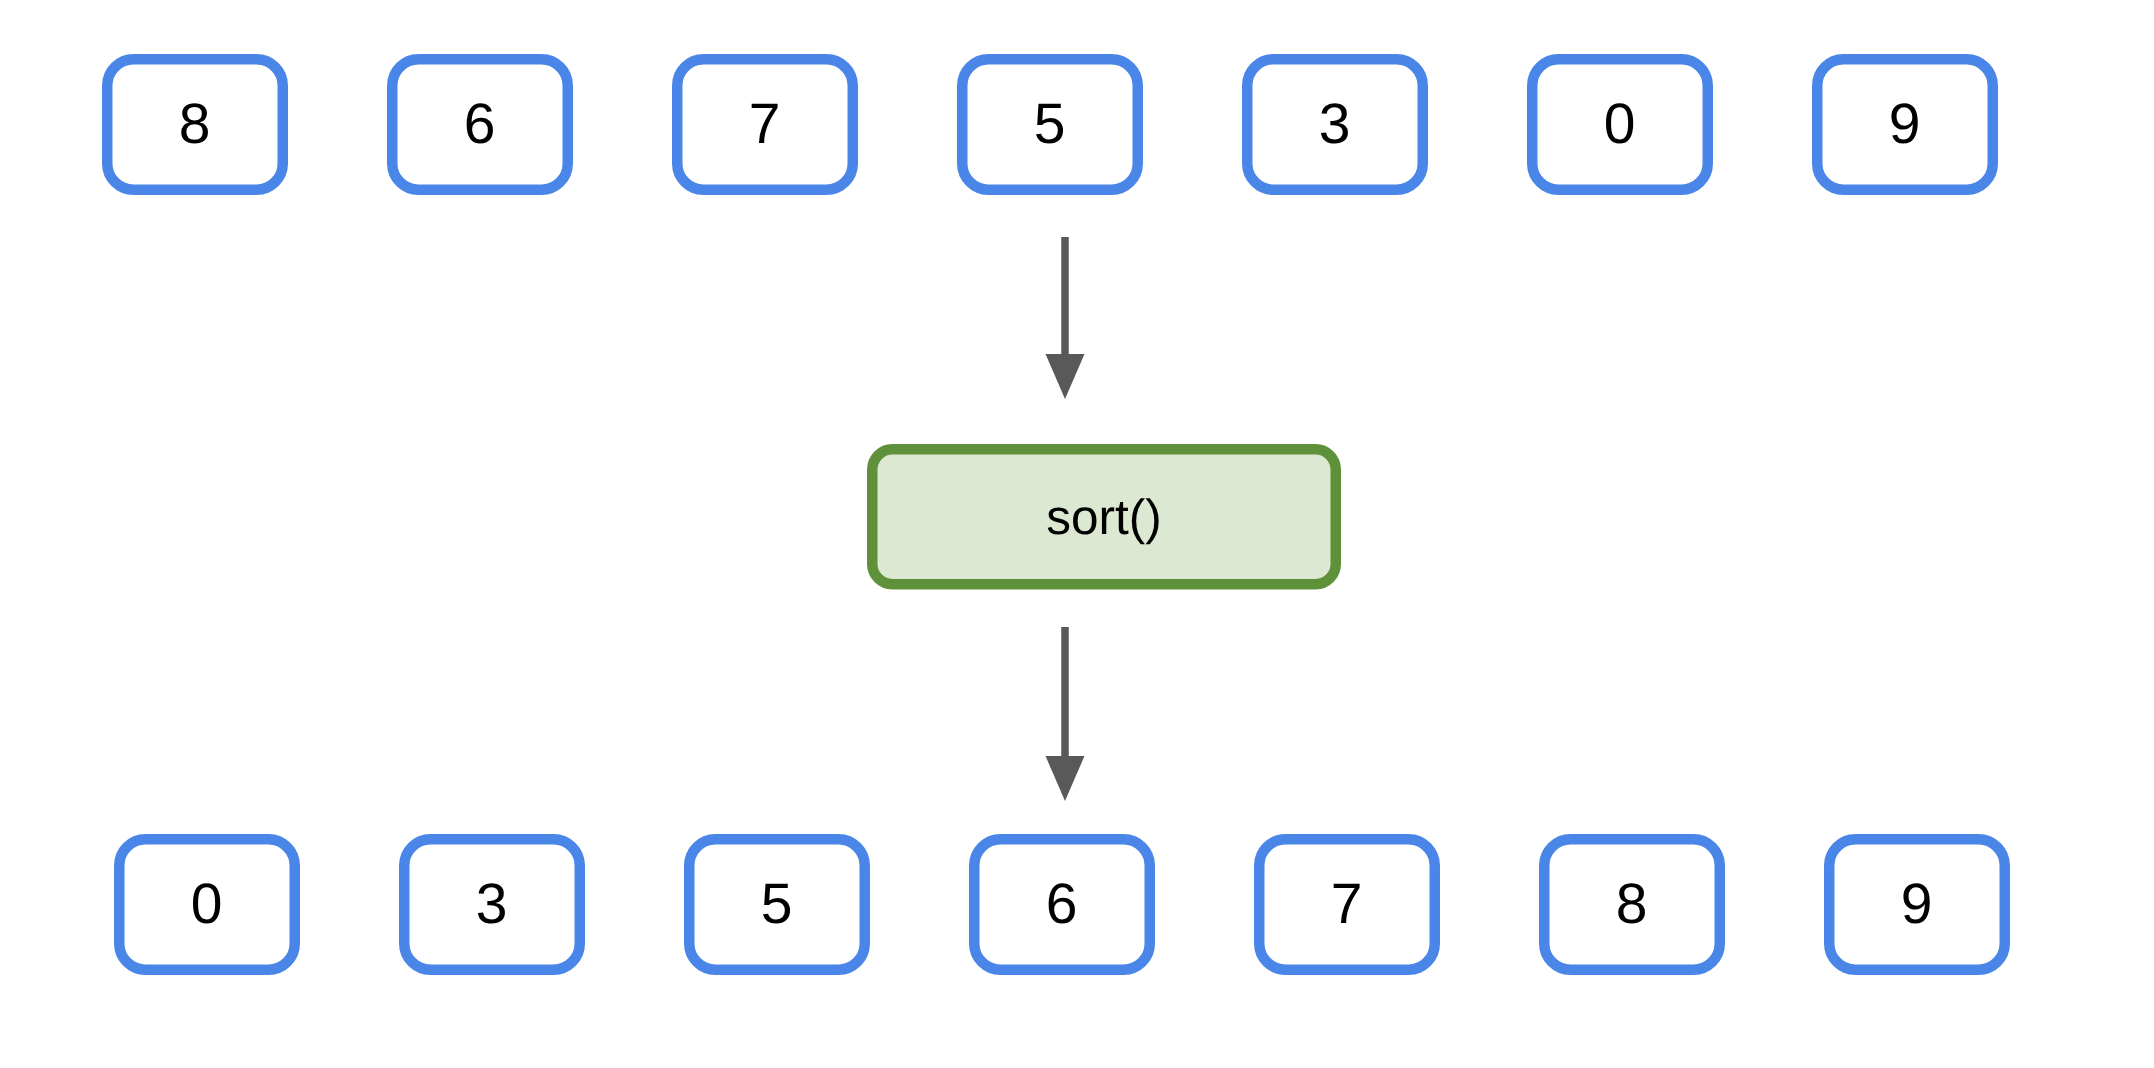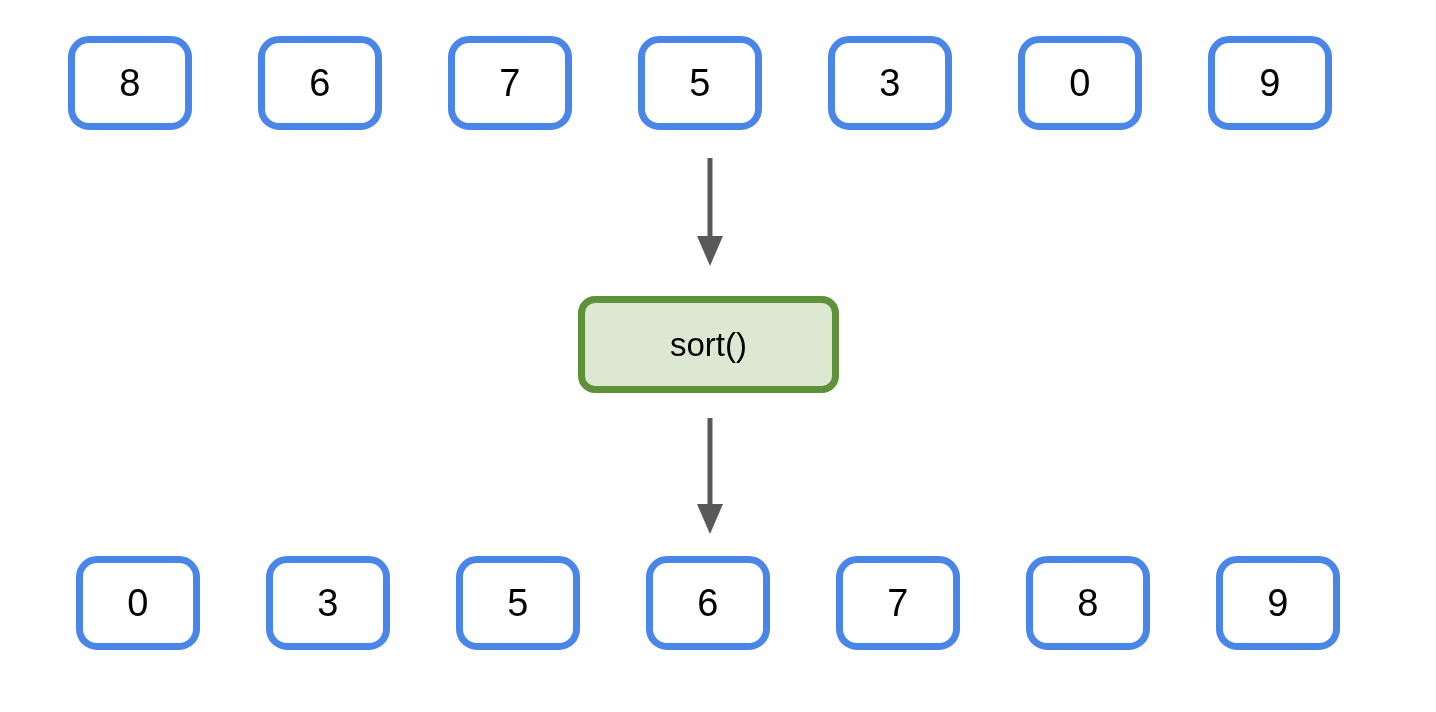--- a/index.html
+++ b/index.html
@@ -39,21 +39,21 @@
     line-height: 1;
     letter-spacing: 0.5px;
     user-select: none;
   }
   
   .op-node {
     position: absolute;
     box-sizing: border-box;
     left: 578px;
     top: 296px;
-    width: 261px;
+    width: 316px;
     height: 97px;
     border: 7px solid #5e9139;
     border-radius: 17px;
     background: #dce8d2;
     display: flex;
     align-items: center;
     justify-content: center;
   }
   .op-node .op-text {
     font-family: "Liberation Sans", sans-serif;

